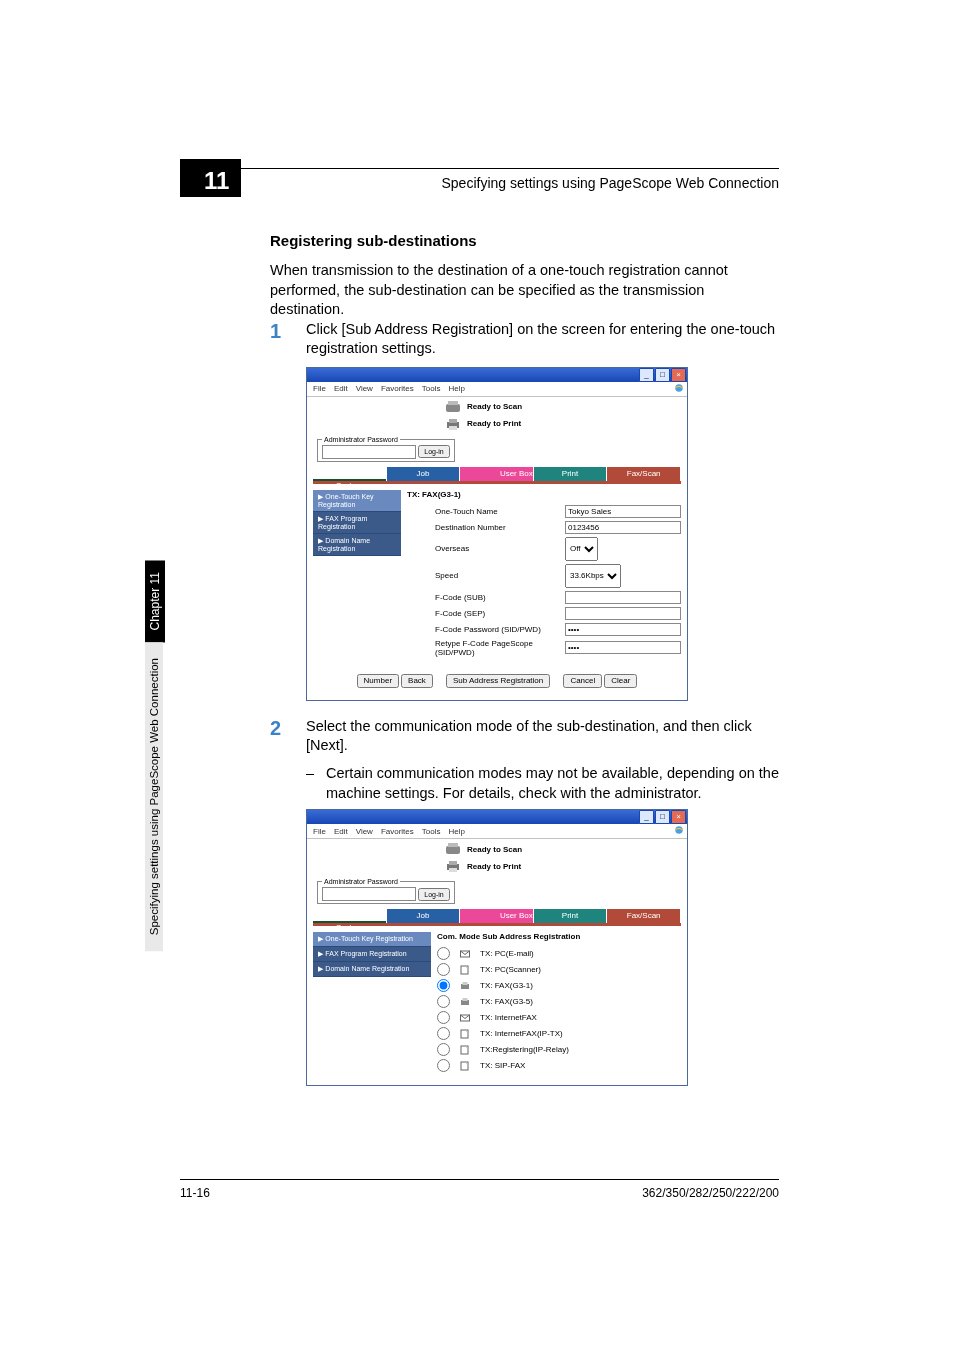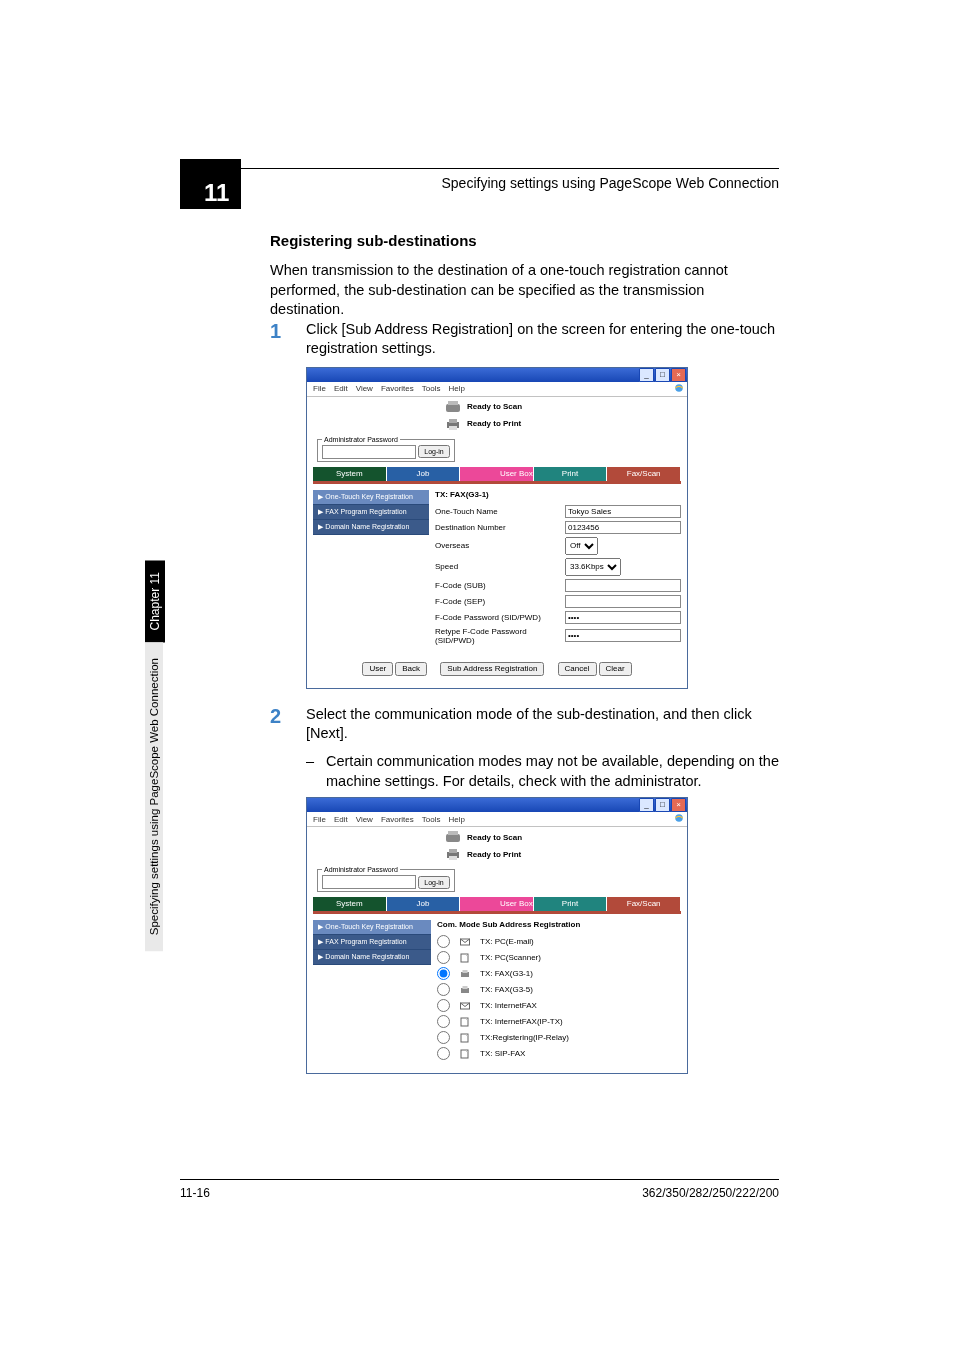--- a/index.html
+++ b/index.html
@@ -1,19 +1,19 @@
 <!DOCTYPE html>
 <html><head>
 <meta charset="utf-8">
 <style>
   html, body { margin:0; padding:0; background:#fff; font-family:Arial, Helvetica, sans-serif; color:#000; }
   .page { width:954px; height:1350px; position:relative; background:#fff; }
   .header-line { position:absolute; top:168px; left:180px; right:175px; border-top:1px solid #000; }
   .header-text { position:absolute; top:175px; right:175px; font-size:14px; text-align:right; }
-  .chapnum-badge { position:absolute; top:159px; left:180px; background:#000; color:#fff; font-size:24px; font-weight:bold; padding:20px 12px 2px 24px; }
+  .chapnum-badge { position:absolute; top:159px; left:180px; background:#000; color:#fff; font-size:24px; font-weight:bold; padding:8px 12px 2px 24px; }
   .footer { position:absolute; bottom:150px; left:180px; right:175px; border-top:1px solid #000; padding-top:6px; font-size:12px;text-align:right; }
   .footer .pg { float:left; }
   .footer .model { float:right; }
   .content { position:absolute; top:232px; left:270px; right:175px; }
   .h3 { font-weight:bold; font-size:15px; margin-bottom:12px; }
   .body { font-size:14.5px; line-height:1.35; }
   .step { display:flex; margin-bottom:8px; }
   .step-num { width:36px; flex-shrink:0; font-size:20px; font-weight:bold; color:#3d82c6; padding-top:0px; }
   .step-text { font-size:14.5px; line-height:1.35; flex:1; }
   .bullet { display:flex; margin:6px 0 6px 36px; font-size:14.5px; line-height:1.35; }
@@ -29,32 +29,32 @@
   .status-row { display:flex; padding:3px 6px; align-items:center; gap:6px; }
   .status-ico { width:16px; height:14px; }
   .status-txt { font-size:8px; font-weight:bold; }
   .admin-row { display:flex; align-items:center; gap:4px; padding:2px 10px 5px 10px; }
   .admin-row fieldset { border:1px solid #888; padding:2px 4px; margin:0; }
   .admin-row legend { font-size:7px; padding:0 2px; }
   .admin-row input[type=text]{ width:88px; height:10px; font-size:7px; border:1px solid #888; }
   .admin-row button { font-size:7px; padding:0 4px; height:13px; }
   .tabs { display:flex; height:14px; margin:0 6px; }
   .tab { flex:1; text-align:center; font-size:8px; color:#fff; line-height:14px; border-right:1px solid #fff; }
-  .tab.sys{background:#14532d;} .tab.job{background:#2860a5;} .tab.ub{background:#ec4899;text-align:right;} .tab.pr{background:#20847e;} .tab.fs{background:#b24a3a;}
+  .tab.sys{background:#14532d;margin-top:12px;} .tab.job{background:#2860a5;} .tab.ub{background:#ec4899;text-align:right;} .tab.pr{background:#20847e;} .tab.fs{background:#b24a3a;}
   .winbody { display:flex; padding:6px; gap:6px; }
   .sidebar { width:118px; }
   .side-item { font-size:7px; padding:3px 5px; color:#fff; border-bottom:1px solid #2a4a7a; cursor:pointer; }
   .side-item.active { background:#6a8abf; }
   .side-item.inactive { background:#3b5a8a; }
   .mainpane { flex:1; }
   .mainpane .title1 { font-size:8px; font-weight:bold; margin-bottom:6px; }
   .frow { display:flex; align-items:center; margin:3px 0; font-size:8px; }
-  .frow .lbl { width:130px; }
+  .frow .lbl { width:130px;margin-left:28px; }
   .frow input[type=text], .frow input[type=password]{ width:110px; height:11px; font-size:8px; border:1px solid #888; padding:0 2px; }
-  .frow select { font-size:8px; height:18px; }
+  .frow select { font-size:8px; height:24px; }
   .btnrow { text-align:center; margin:8px 0 4px 0; }
   .btnrow button, .radio-row label { font-size:8px; }
   .btnrow button { padding:0 5px; height:14px; margin:0 1px; }
   .radio-row { display:flex; align-items:center; gap:10px; margin:3px 0; font-size:8px; }
   .radio-row input { margin:0; }
   .doc-ico { width:10px; height:10px; flex-shrink:0; }
   
   .sidetab { position:absolute; left:145px; width:22px; top:560px; height:420px; }
   .sidetab .dark { background:#000; color:#fff; font-size:12px; writing-mode:vertical-rl; transform:rotate(180deg); text-align:center; padding:12px 3px; }
   .sidetab .light { background:#e9e9e9; color:#000; font-size:11.5px; writing-mode:vertical-rl; transform:rotate(180deg); text-align:center; padding:16px 3px; }
@@ -166,27 +166,27 @@
               </div>
             <div class="frow">
                 <div class="lbl">F-Code (SEP)</div>
                 <input type="text" style="">
               </div>
             <div class="frow">
                 <div class="lbl">F-Code Password (SID/PWD)</div>
                 <input type="password" value="••••" style="">
               </div>
             <div class="frow">
-                <div class="lbl">Retype F-Code Password (SID/PWD)</div>
+                <div class="lbl">Retype F-Code PageScope (SID/PWD)</div>
                 <input type="password" value="••••" style="">
               </div>
           </div>
         </div>
         <div class="btnrow">
-          <button>User</button><button>Back</button>
+          <button>Number</button><button>Back</button>
           &nbsp;&nbsp;&nbsp;
           <button>Sub Address Registration</button>
           &nbsp;&nbsp;&nbsp;
           <button>Cancel</button><button>Clear</button>
         </div>
         <div style="height:8px;"></div>
       </div>
     </div>
 
     <div class="step">

